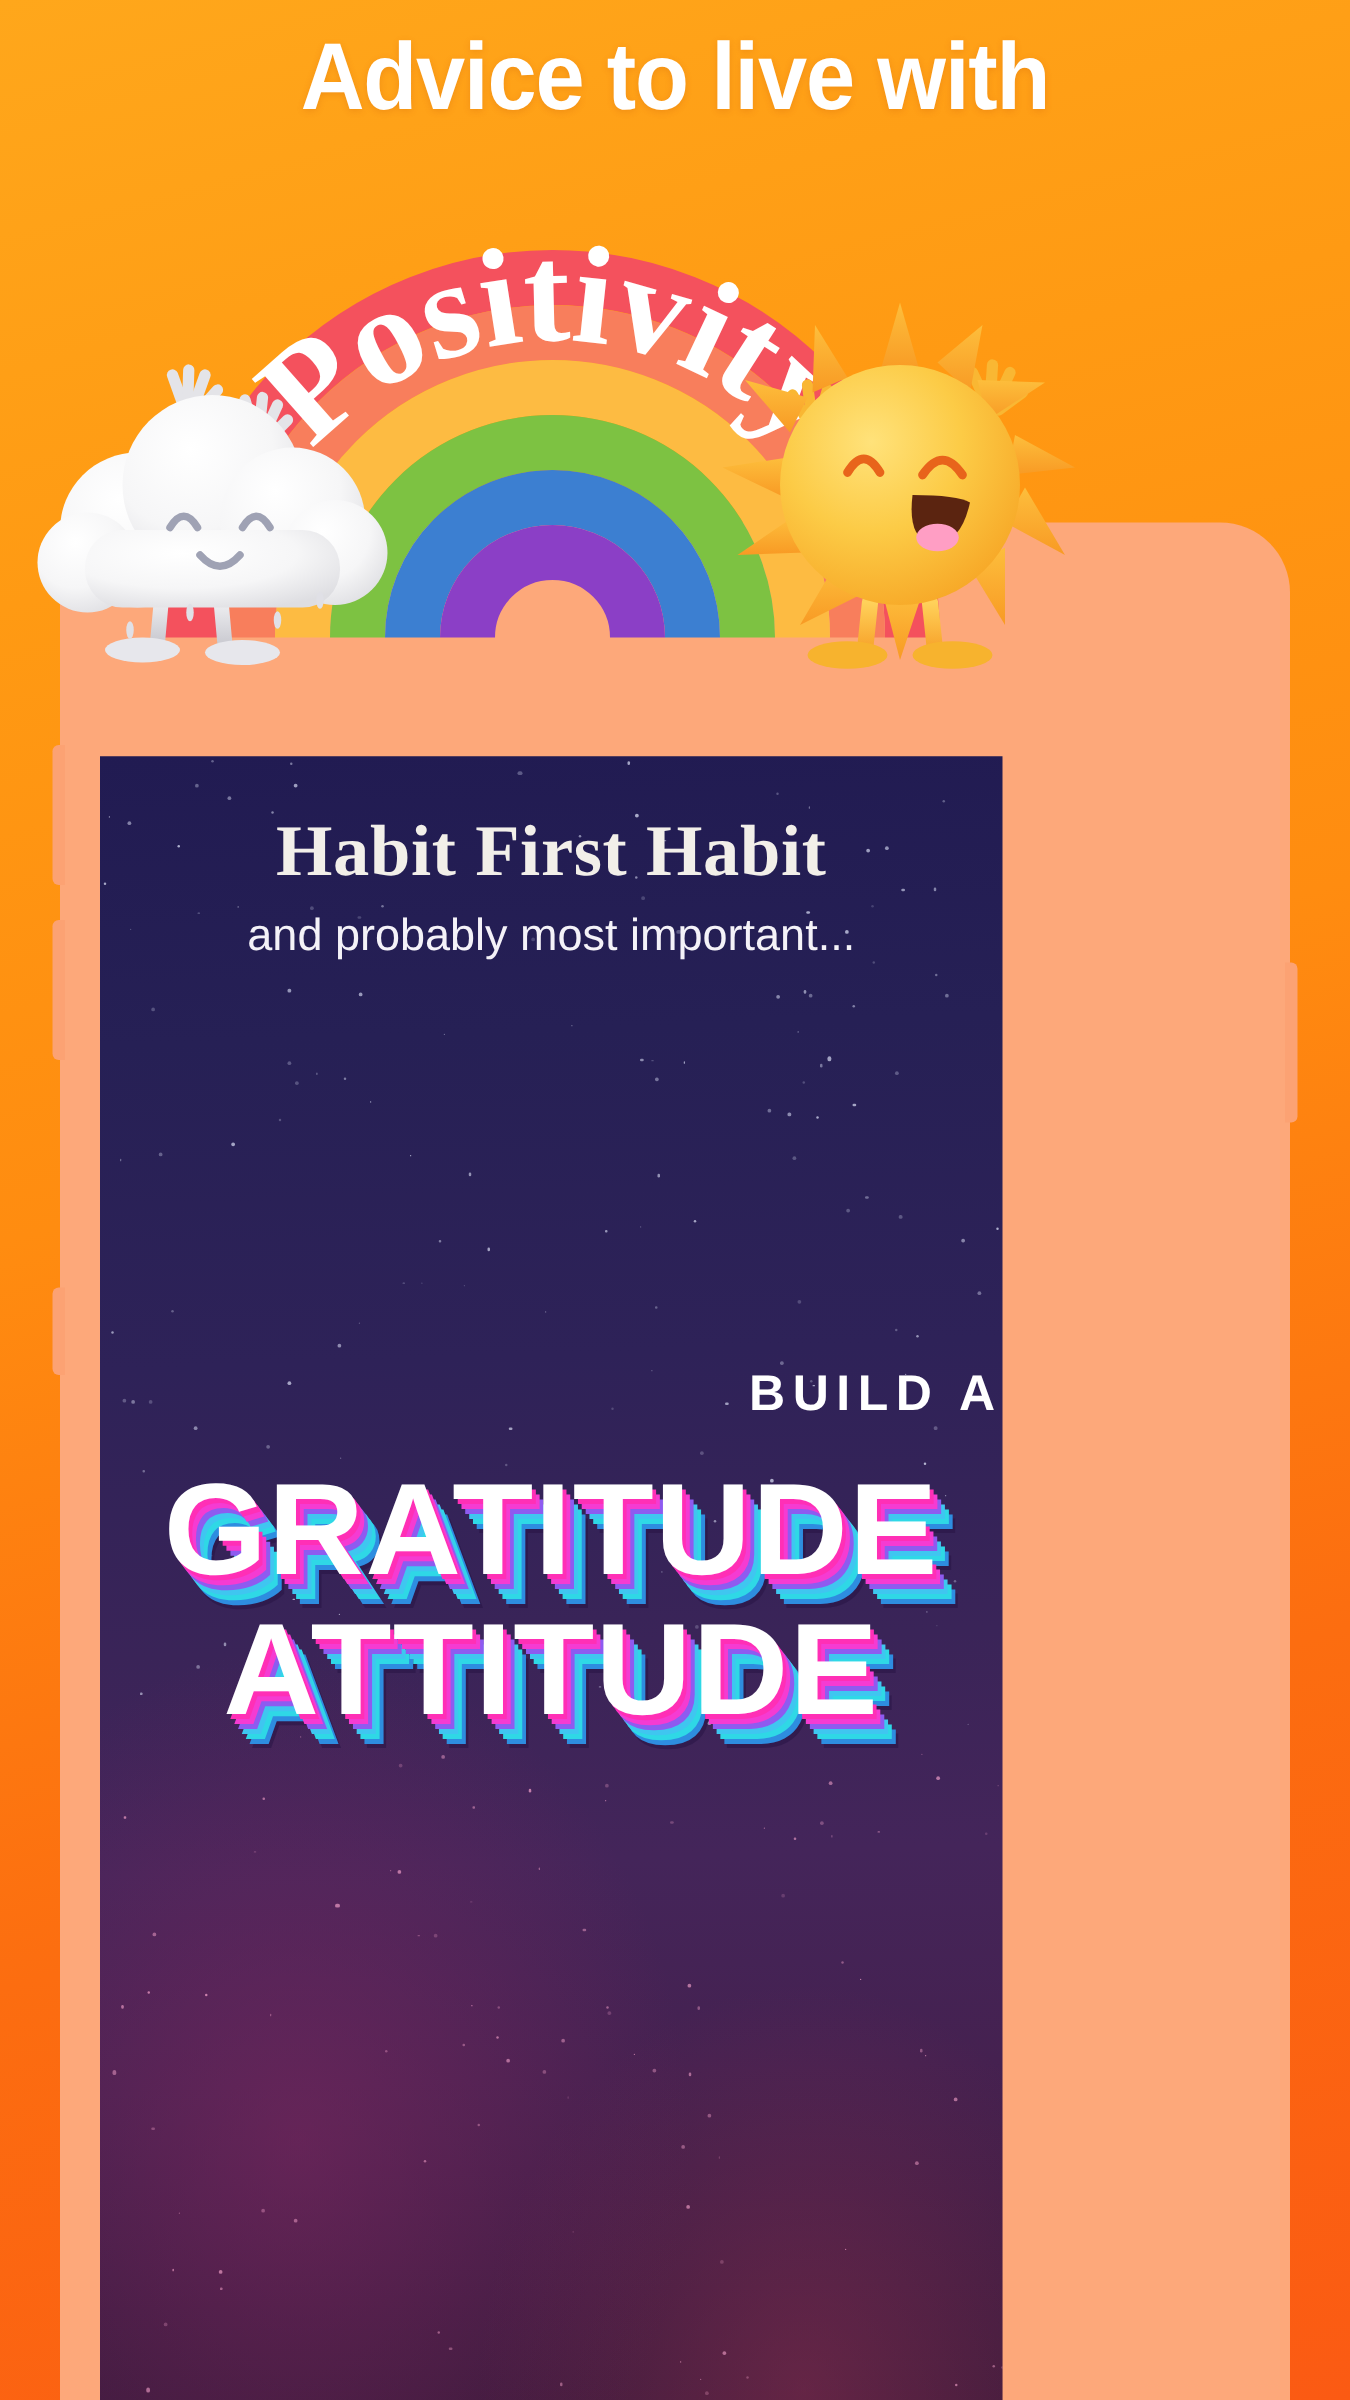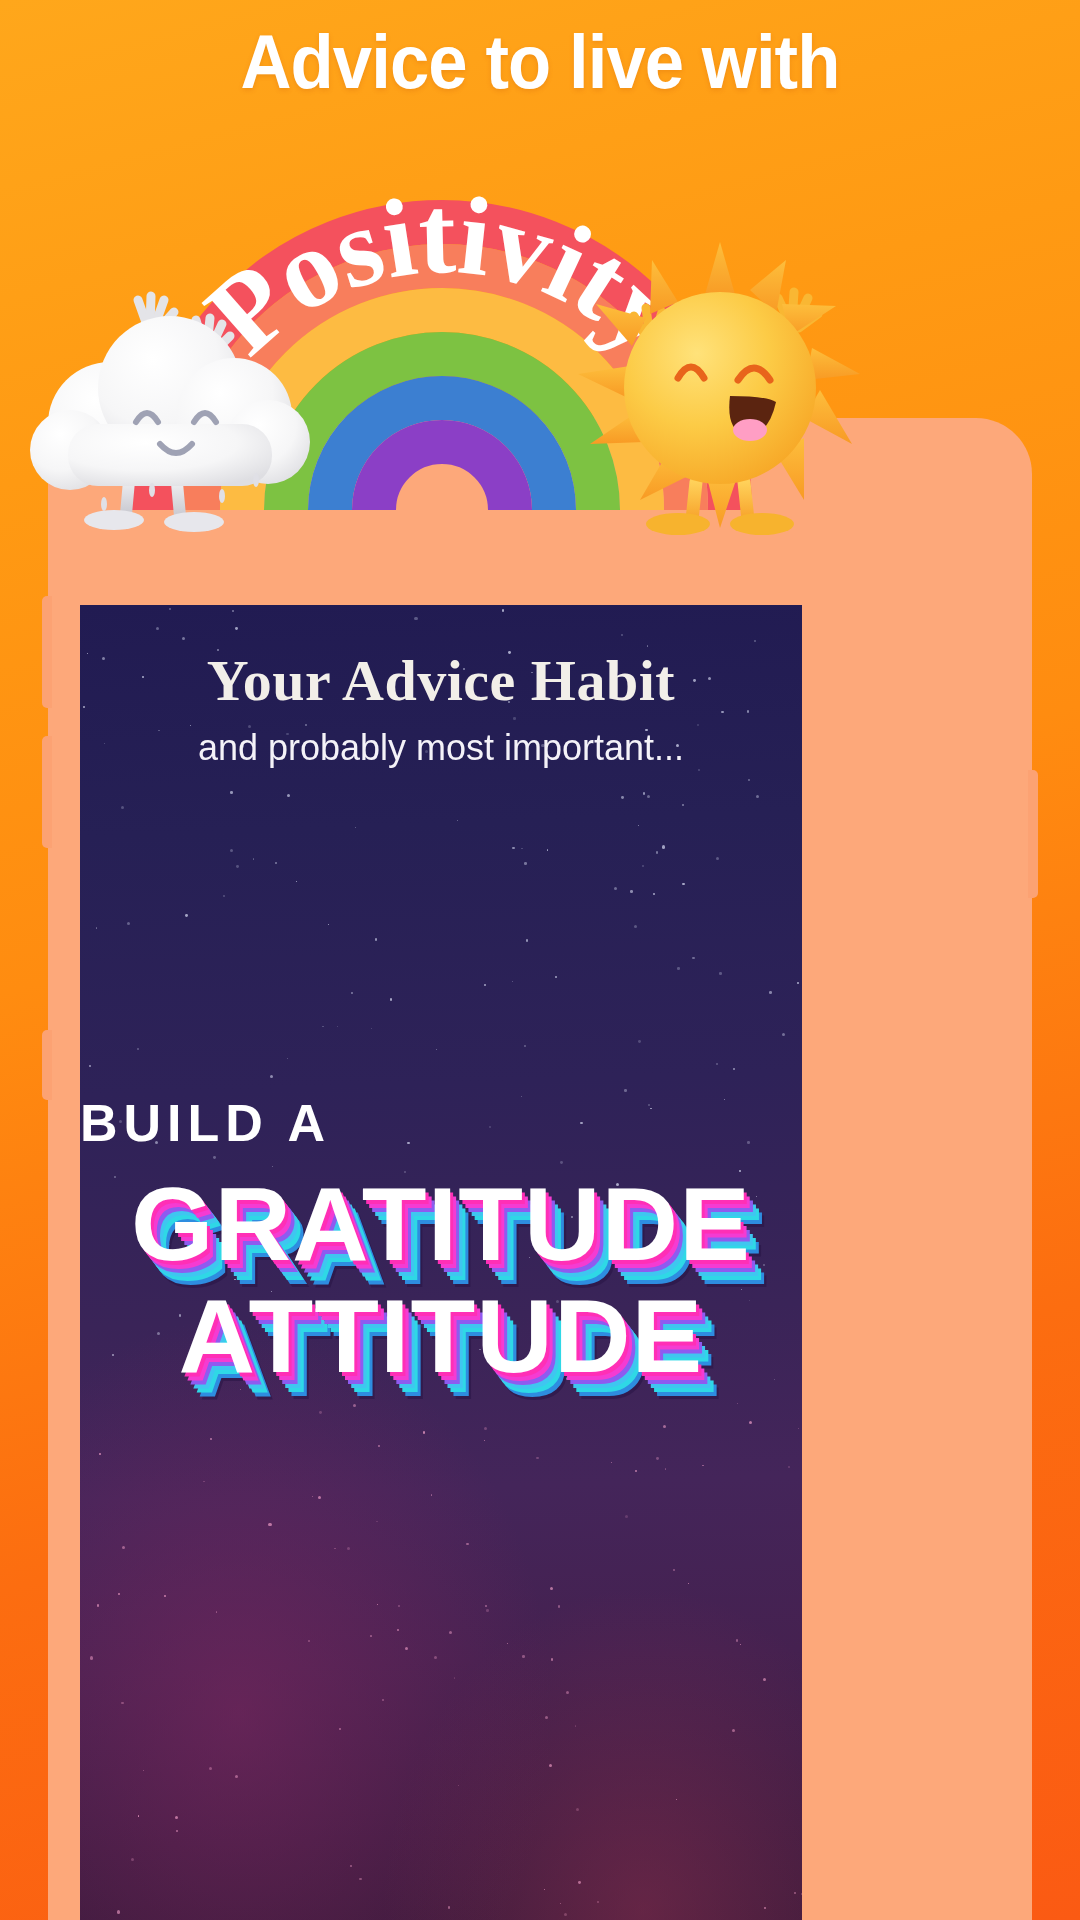--- a/index.html
+++ b/index.html
@@ -132,24 +132,24 @@
     font-family:"Liberation Sans", sans-serif;
     font-size:36px;
     color:#F4F2F8;
     font-weight:normal;
   }
 
   .build-a{
     position:absolute;
     left:0; width:100%;
     top:488px;
-    text-align:left;
+    text-align:right;
     font-family:"Liberation Sans", sans-serif;
     font-weight:bold;
-    font-size:52px;
+    font-size:40px;
     letter-spacing:6px;
     color:#FFFFFF;
   }
 
   .big-word{
     position:absolute;
     left:0; width:100%;
     text-align:center;
     font-family:"Liberation Sans", sans-serif;
     font-weight:bold;
@@ -586,21 +586,21 @@
           <i style="left:77.3px;top:727.3px;width:3.2px;height:3.2px;background:rgba(230,235,255,0.40)"></i>
           <i style="left:596.9px;top:361.9px;width:2.7px;height:2.7px;background:rgba(230,235,255,0.27)"></i>
           <i style="left:51.2px;top:1252.9px;width:3.2px;height:3.2px;background:rgba(255,170,210,0.27)"></i>
           <i style="left:32.4px;top:749.3px;width:1.4px;height:1.4px;background:rgba(230,235,255,0.54)"></i>
           <i style="left:227.8px;top:1034.9px;width:2.0px;height:2.0px;background:rgba(255,170,210,0.35)"></i>
           <i style="left:621.0px;top:742.8px;width:1.8px;height:1.8px;background:rgba(230,235,255,0.52)"></i>
           <i style="left:610.2px;top:782.1px;width:1.6px;height:1.6px;background:rgba(255,170,210,0.65)"></i>
           <i style="left:155.9px;top:260.0px;width:2.9px;height:2.9px;background:rgba(230,235,255,0.25)"></i>
         </div>
 
-      <div class="scr-title">Your Advice Habit</div>
+      <div class="scr-title">Habit First Habit</div>
 
       <div class="scr-sub">and probably most important...</div>
 
       <div class="build-a">BUILD A</div>
 
       <div class="big-word w1">GRATITUDE</div>
 
       <div class="big-word w2">ATTITUDE</div>
     </div>
   </div>

